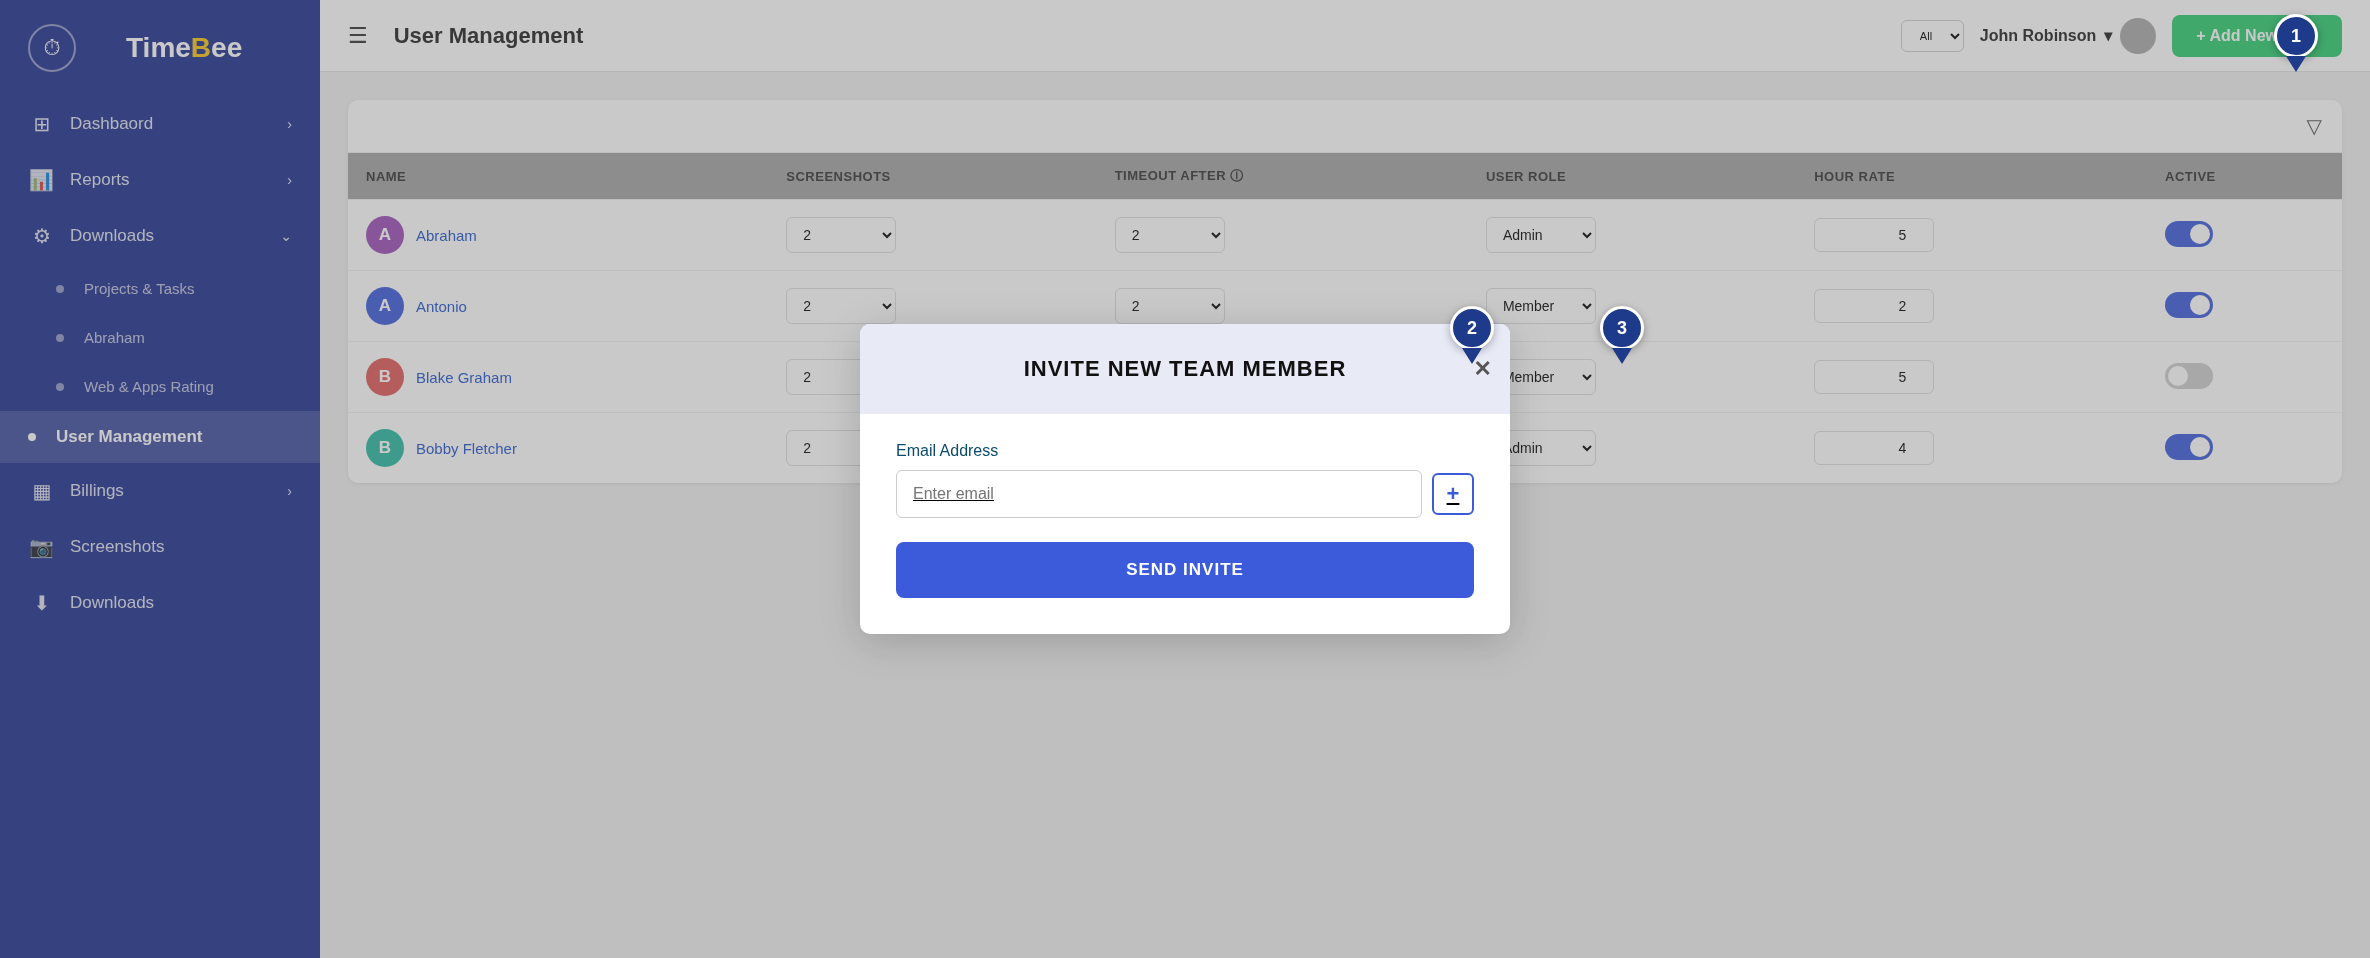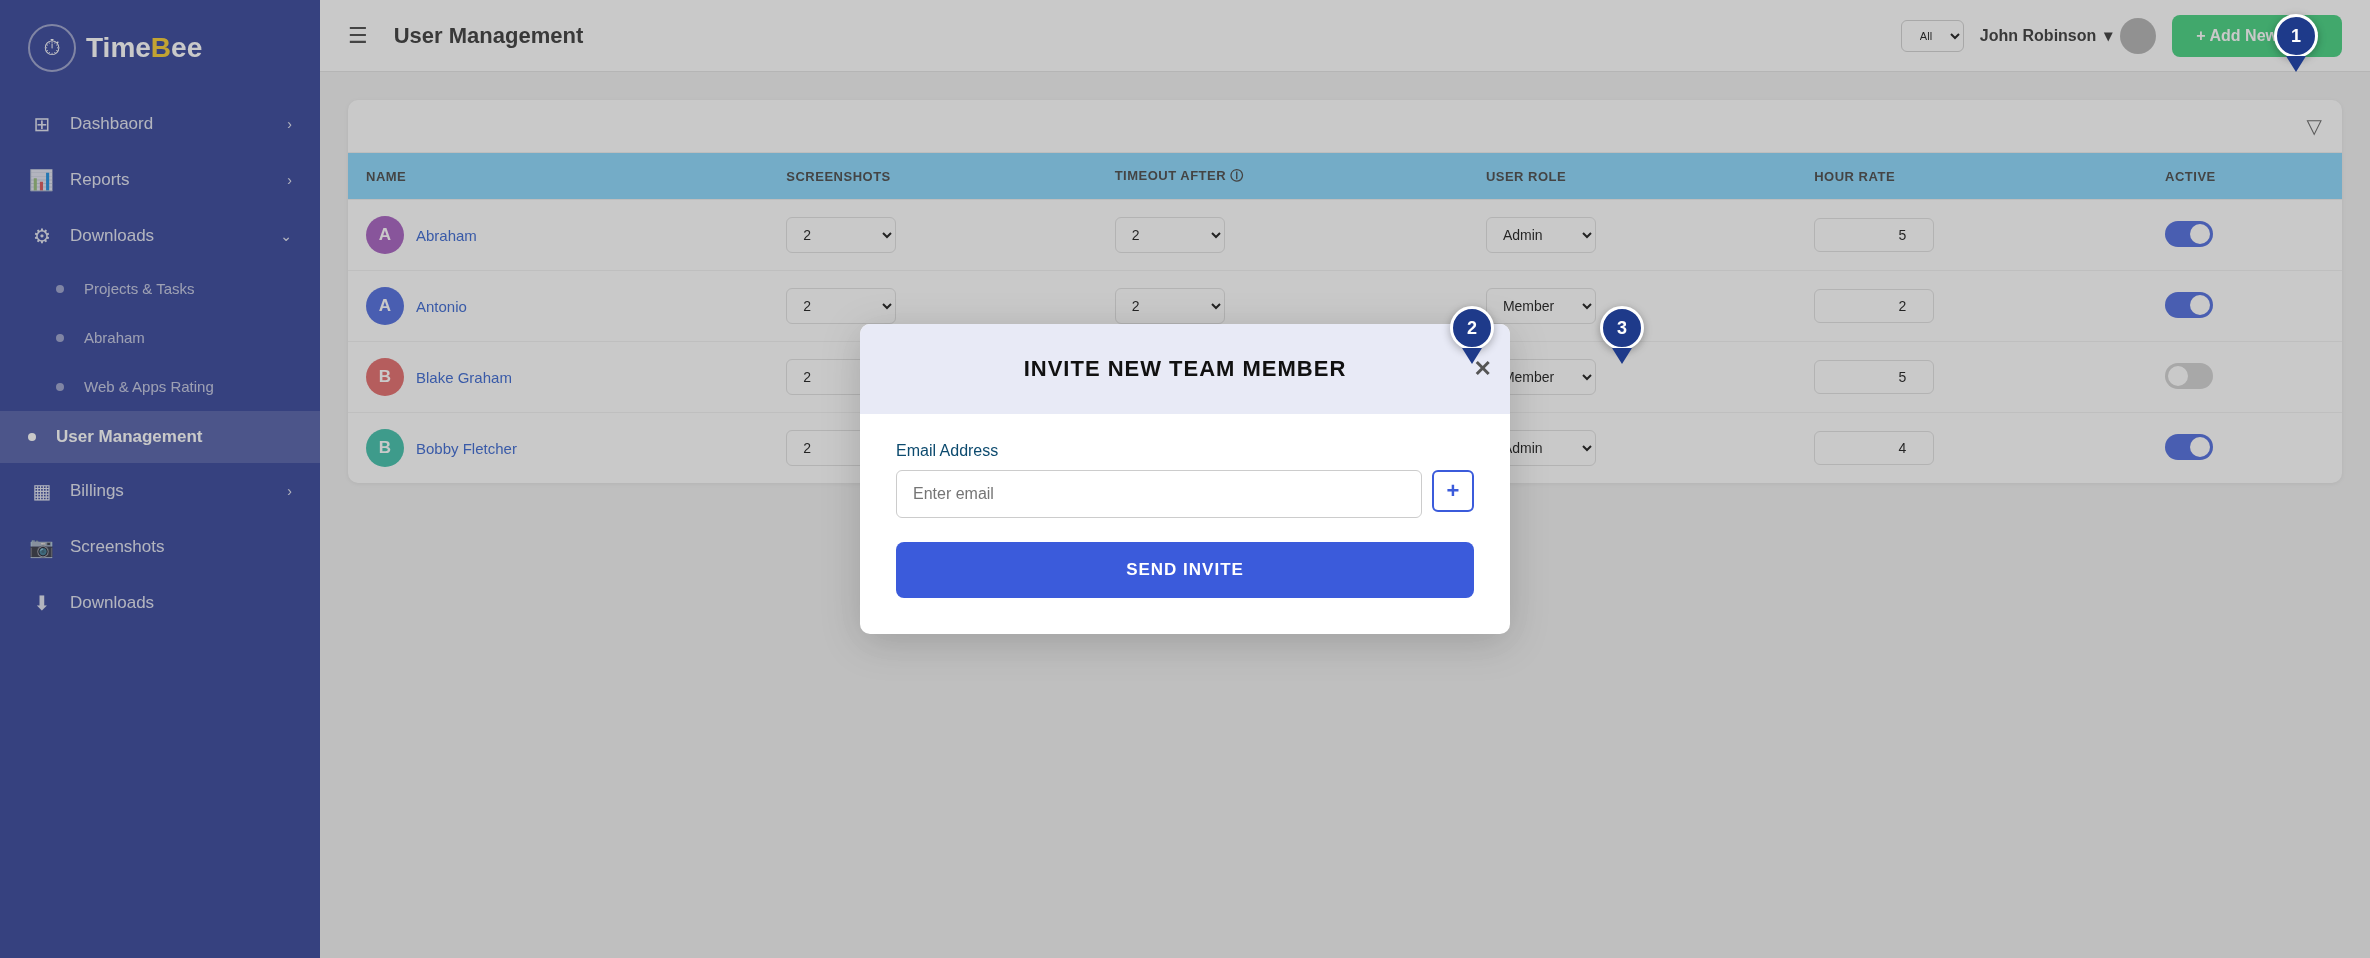--- a/index.html
+++ b/index.html
@@ -26,20 +26,21 @@
       width: 48px; height: 48px;
       border: 2px solid rgba(255,255,255,0.5);
       border-radius: 50%;
       display: flex; align-items: center; justify-content: center;
       font-size: 22px;
     }
     .logo-text {
       font-size: 28px;
       font-weight: 700;
       color: white;
+      margin-left: 40px;
     }
     .logo-text span { color: #f5c518; }
 
     .nav-item {
       display: flex;
       align-items: center;
       padding: 16px 28px;
       cursor: pointer;
       font-size: 17px;
       color: rgba(255,255,255,0.85);
@@ -133,21 +134,21 @@
       justify-content: flex-end;
       padding: 14px 20px;
       border-bottom: 1px solid #eee;
     }
     .filter-icon { font-size: 20px; color: #555; cursor: pointer; }
     table {
       width: 100%;
       border-collapse: collapse;
     }
     thead th {
-      background: #7dd3fc;
+      background: #a3a3a3;
       padding: 14px 18px;
       text-align: left;
       font-size: 13px;
       font-weight: 700;
       color: #333;
       letter-spacing: 0.5px;
       text-transform: uppercase;
       border-bottom: 1px solid #eee;
     }
     tbody tr {
@@ -263,20 +264,22 @@
     }
     .modal-label {
       font-size: 16px;
       color: #0c4a6e;
       margin-bottom: 10px;
       display: block;
     }
     .email-row {
       display: flex;
       gap: 10px;
+      align-items: center;
+      text-decoration: underline;
     }
     .email-input {
       flex: 1;
       border: 1px solid #ccc;
       border-radius: 6px;
       padding: 14px 16px;
       font-size: 16px;
       color: #aaa;
       outline: none;
     }

